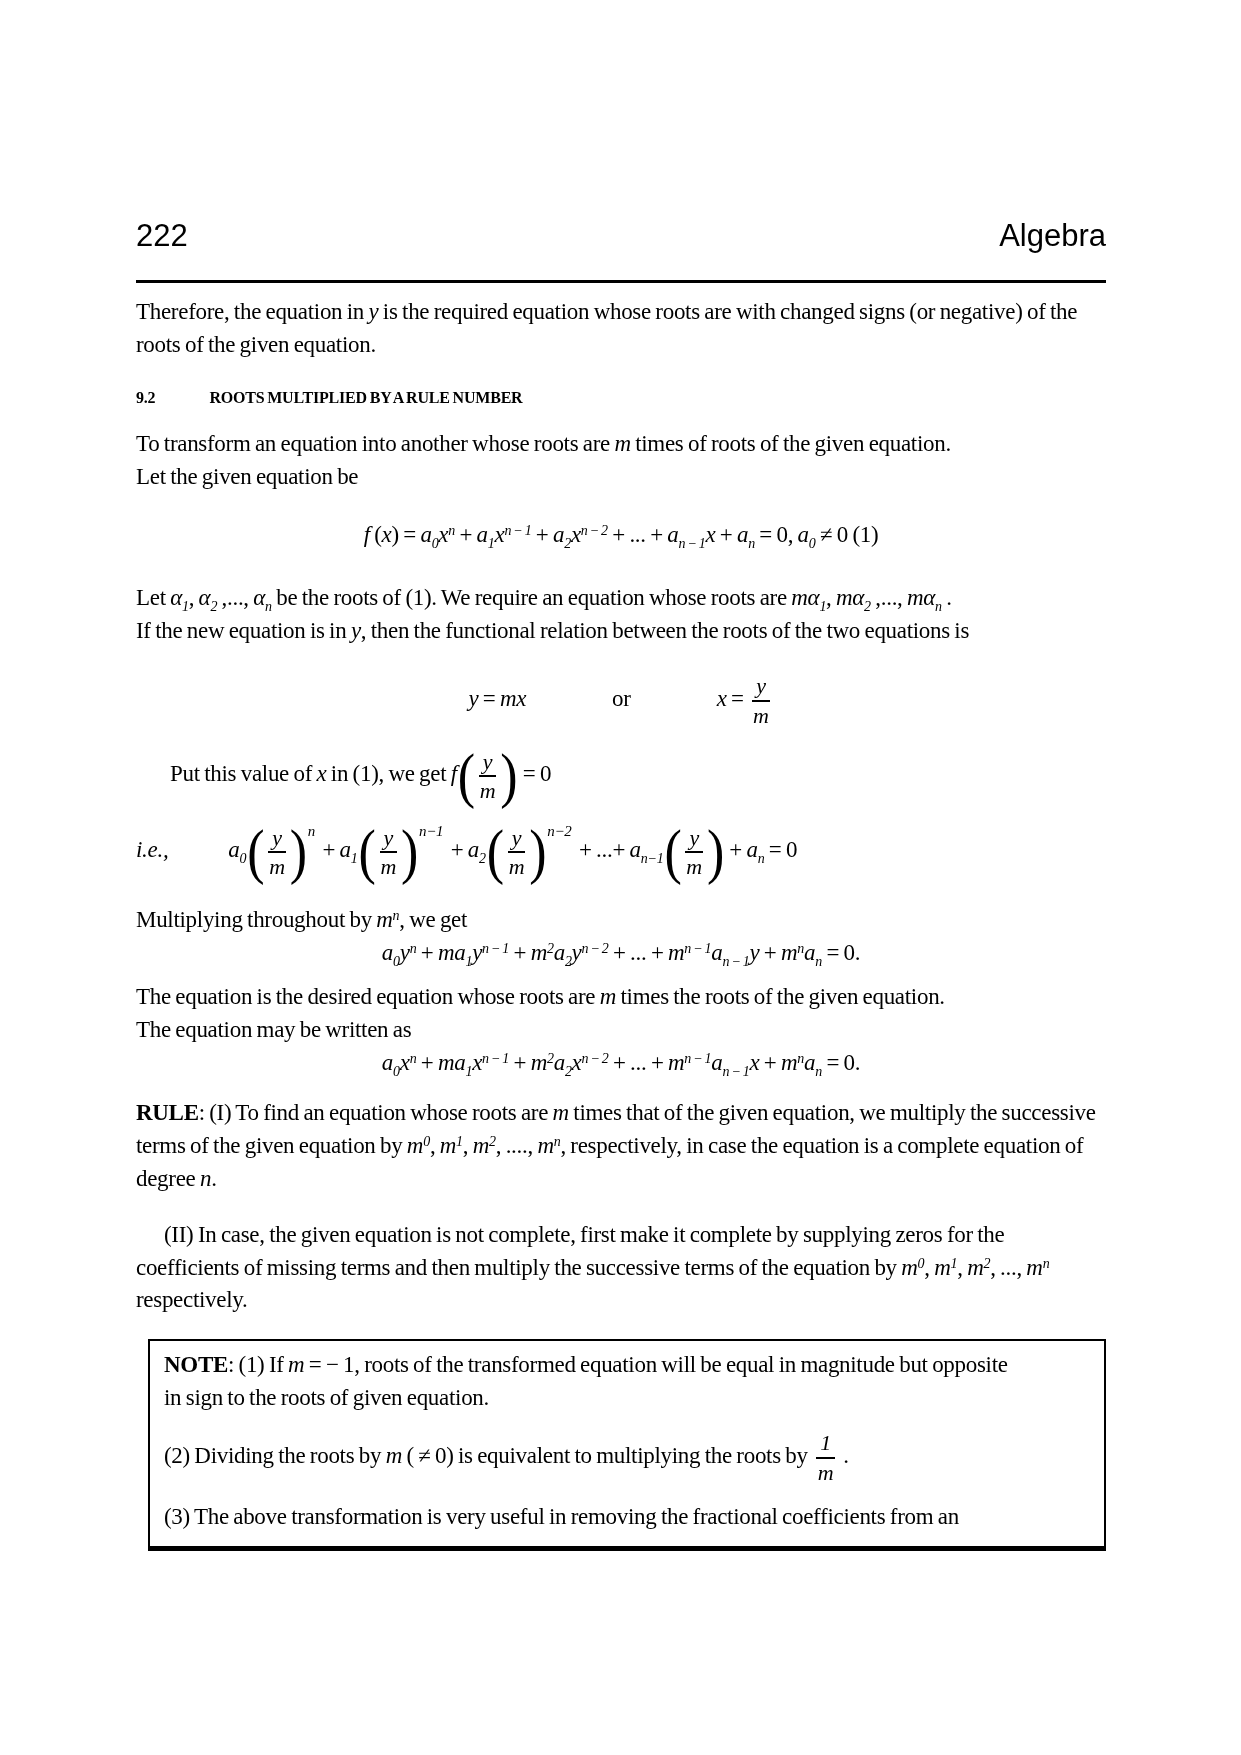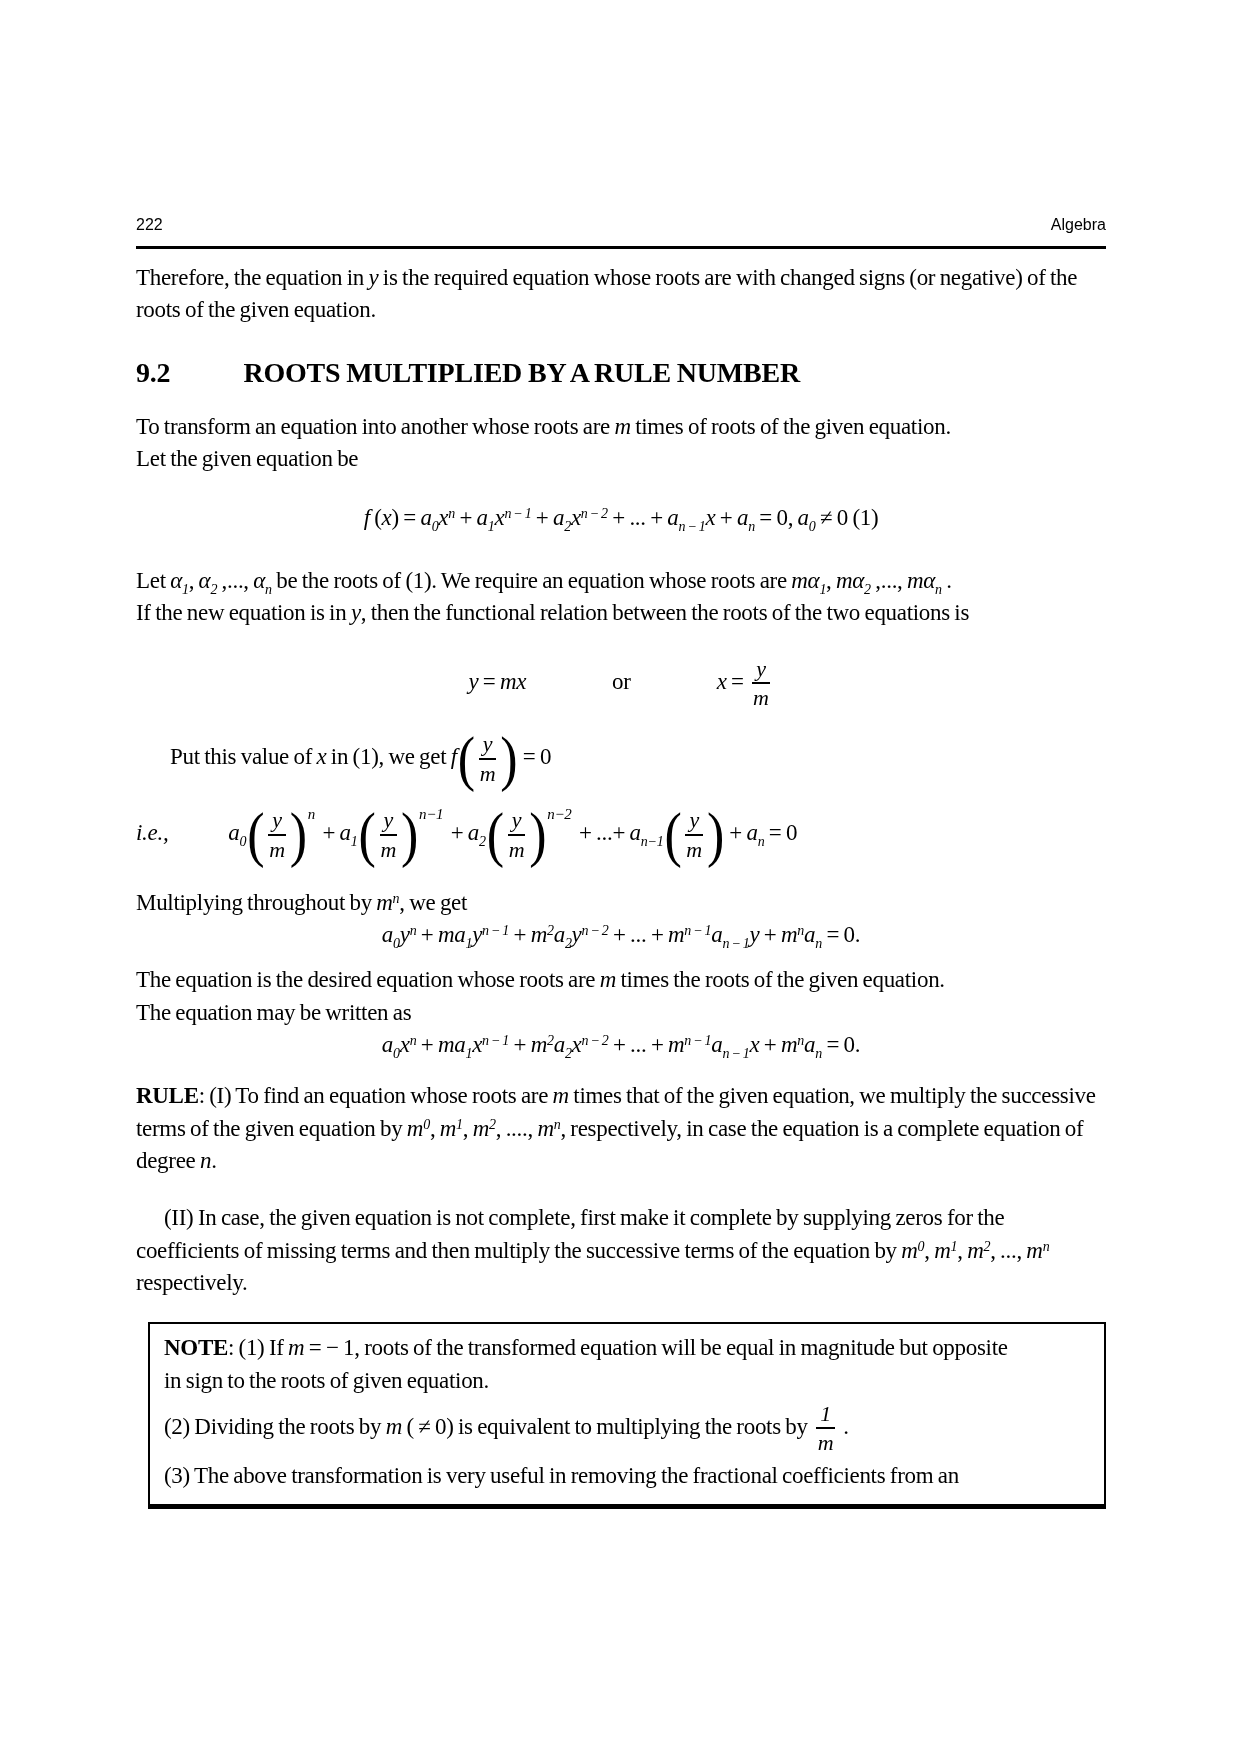--- a/index.html
+++ b/index.html
@@ -10,30 +10,30 @@
     overflow: hidden; color: #000;
     font-family: "Liberation Serif", "DejaVu Serif", serif;
   }
   .content {
     position: absolute; left: 136px; top: 214px; width: 970px;
     font-size: 23px; line-height: 1.42; letter-spacing: -0.3px; word-spacing: -1px;
   }
   .header {
     display: flex; justify-content: space-between; align-items: flex-end;
     font-family: "Liberation Sans", "DejaVu Sans", sans-serif;
-    font-size: 16px; letter-spacing: 0; word-spacing: 0;
-    padding-bottom: 9px; border-bottom: 3px solid #000;
+    font-size: 31px; letter-spacing: 0; word-spacing: 0;
+    padding-bottom: 22px; border-bottom: 3px solid #000;
   }
   .para { margin: 0; }
   .mi { font-style: italic; }
   .bold { font-weight: bold; }
   sub { font-size: 61%; line-height: 0; vertical-align: -0.42em; }
   sup { font-size: 61%; line-height: 0; vertical-align: 0.52em; }
   .section {
-    display: flex; gap: 73px; font-weight: bold; font-size: 28px;
+    display: flex; gap: 54px; font-weight: bold; font-size: 16px;
     margin: 26px 0 0; letter-spacing: -0.2px;
   }
   .frac {
     display: inline-flex; flex-direction: column; align-items: center;
     vertical-align: middle; margin: 0 4px; line-height: 1.15;
   }
   .fnum { font-size: 22px; padding: 0 4px 1px; border-bottom: 2px solid #000; }
   .fden { font-size: 22px; padding-top: 1px; }
   .pfrac { display: inline-flex; align-items: center; vertical-align: middle; margin: 0 1px; }
   .bigparen {
@@ -54,21 +54,21 @@
   .mt-desired { margin-top: 12px; }
   .mt-rule { margin-top: 18px; }
   .mt-case2 { margin-top: 24px; }
   .indent { text-indent: 28px; }
   .notebox {
     margin: 22px 0 0 12px;
     border: 2px solid #000; border-bottom-width: 5px;
     padding: 8px 14px 12px;
   }
   .center { text-align: left; }
-  .note-item { margin-top: 4px; }
+  .note-item { margin-top: 16px; }
 </style>
 </head>
 <body>
 
 <div class="page">
   <div class="content">
 
     <div class="header">
       <span>222</span>
       <span>Algebra</span>

